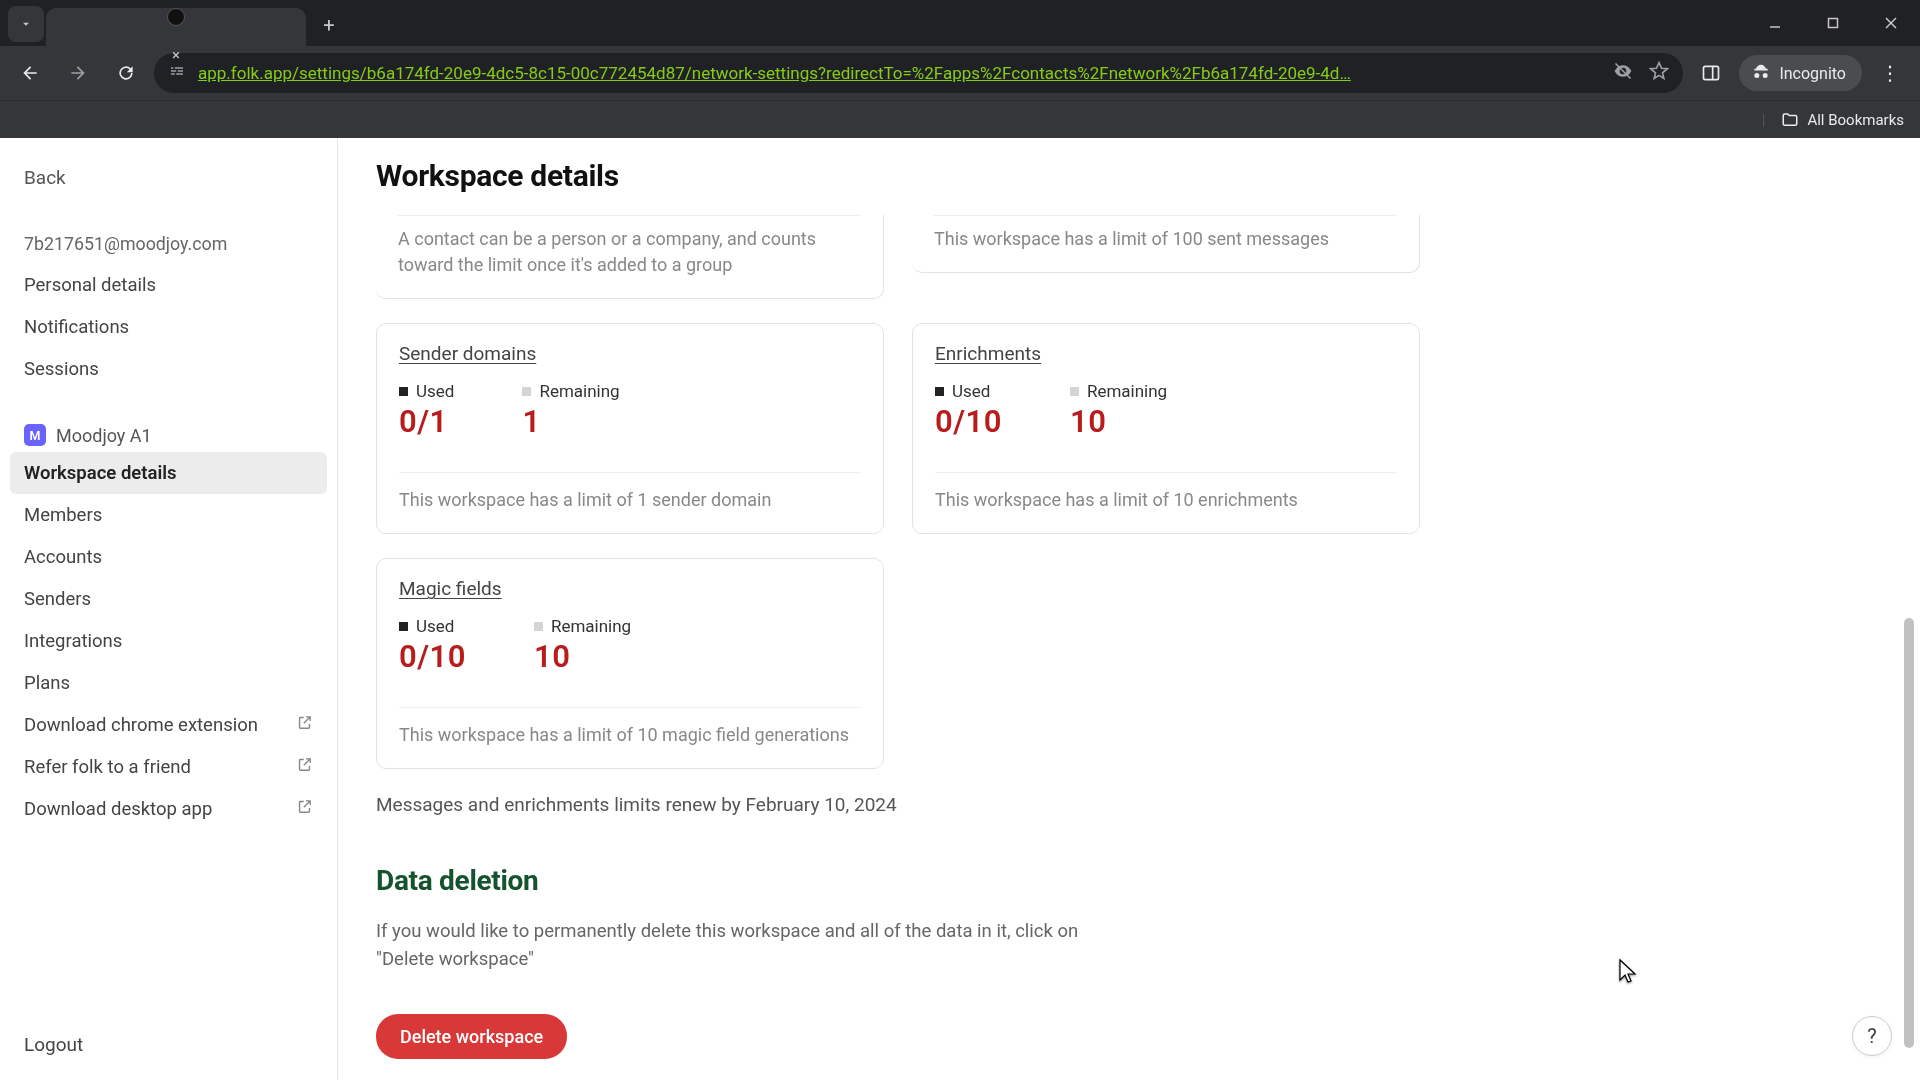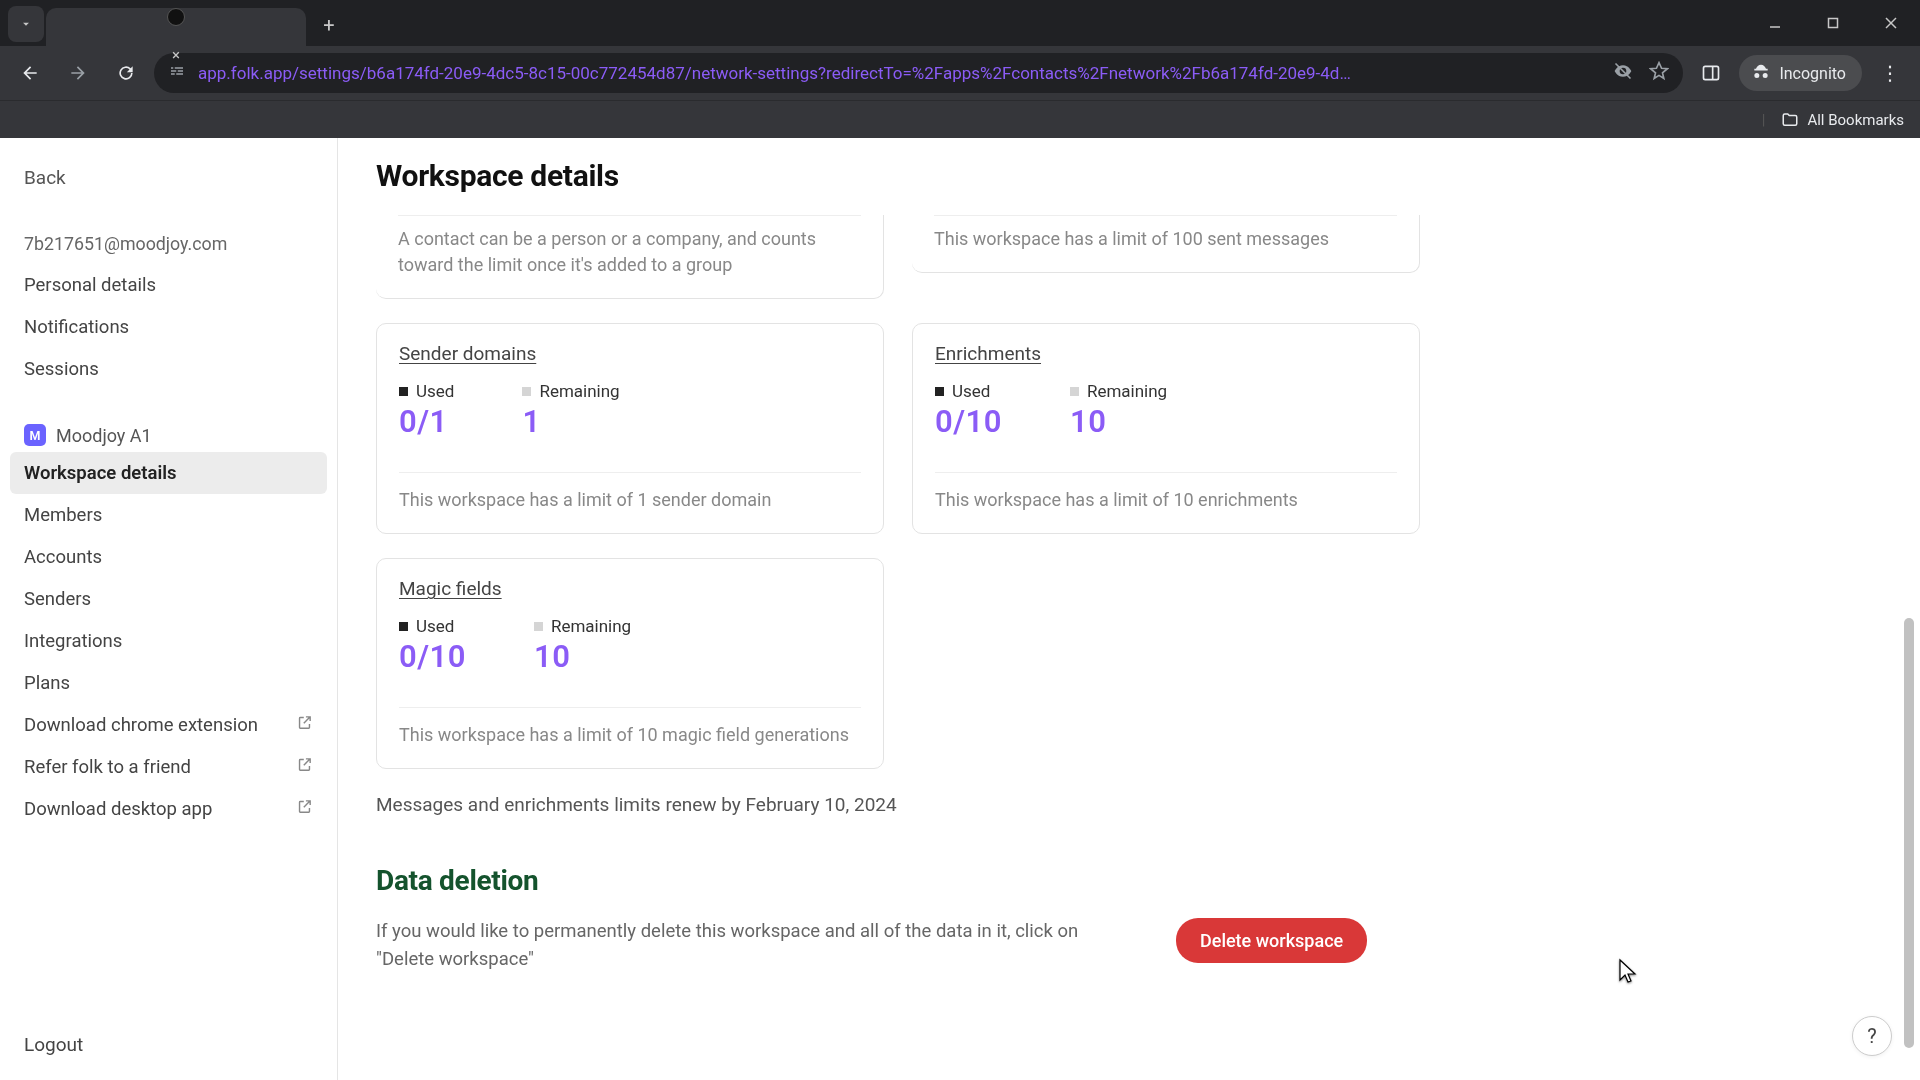--- a/index.html
+++ b/index.html
@@ -19,21 +19,21 @@
   .win-btn         { width:58px; display:flex; align-items:center; justify-content:center; color:#c7c7c7; cursor:pointer; }
   .win-btn svg     { width:14px; height:14px; stroke:#c7c7c7; stroke-width:1.5; fill:none; }
 
   .toolbar         { height:54px; background:#35363a; display:flex; align-items:center; padding:0 10px; gap:8px; }
   .nav-btn         { width:40px; height:40px; display:flex; align-items:center; justify-content:center; border-radius:50%; color:#9aa0a6; cursor:pointer; }
   .nav-btn.enabled { color:#e8eaed; }
   .nav-btn svg     { width:20px; height:20px; fill:currentColor; }
   .omnibox-wrap    { flex:1; display:flex; align-items:center; }
   .omnibox         { flex:1; height:40px; background:#202124; border-radius:20px; display:flex; align-items:center; padding:0 14px; gap:12px; color:#e8eaed; font-size:17px; }
   .omnibox .site-icon svg { width:18px; height:18px; fill:#9aa0a6; }
-  .omnibox .url    { flex:1; white-space:nowrap; overflow:hidden; text-overflow:ellipsis; color:#8b5cf6; }
+  .omnibox .url    { flex:1; white-space:nowrap; overflow:hidden; text-overflow:ellipsis; color:#84cc16;text-decoration:underline; }
   .omnibox .trailing { display:flex; align-items:center; gap:16px; }
   .omnibox .trailing svg { width:20px; height:20px; fill:#9aa0a6; }
   .tool-icon       { width:40px; height:40px; display:flex; align-items:center; justify-content:center; color:#e8eaed; cursor:pointer; }
   .tool-icon svg   { width:20px; height:20px; fill:currentColor; }
   .incognito-chip  { height:36px; padding:0 16px 0 12px; border-radius:18px; background:#4b4c4f; color:#e8eaed; display:flex; align-items:center; gap:8px; font-size:16px;justify-content:center; }
   .incognito-chip svg { width:20px; height:20px; fill:#e8eaed; }
   .kebab           { width:40px; height:40px; display:flex; align-items:center; justify-content:center; color:#e8eaed; cursor:pointer; font-size:20px; }
 
   .bookmarks-bar   { height:38px; background:#35363a; border-top:1px solid #2a2b2e; display:flex; align-items:center; justify-content:flex-end; padding:0 16px; gap:8px; color:#e8eaed; font-size:15px; }
   .bookmarks-bar svg { width:18px; height:18px; fill:none; stroke:#e8eaed; stroke-width:2; }
@@ -62,32 +62,32 @@
   .content         { padding:0 38px 60px 38px; font-size:18px; color:#333; }
 
   .cards-row       { display:flex; gap:28px; margin-bottom:24px; align-items:flex-start; }
   .card            { border:1px solid #e3e3e3; border-radius:10px; width:508px; display:flex; flex-direction:column; }
   .card-inner      { padding:18px 22px; }
   .card-title      { font-size:19px; color:#444; text-decoration:underline; text-underline-offset:3px; margin-bottom:16px; display:inline-block; }
   .metrics         { display:flex; gap:68px; margin-bottom:14px; }
   .metric-label    { font-size:17px; color:#333; display:flex; align-items:center; gap:8px; }
   .metric-dot      { width:9px; height:9px; background:#222; display:inline-block; }
   .metric-dot.dim  { background:#d5d5d5; }
-  .metric-value    { font-size:31px; font-weight:600; color:#8b5cf6; margin-top:2px; letter-spacing:0.5px; }
+  .metric-value    { font-size:31px; font-weight:600; color:#b91c1c; margin-top:2px; letter-spacing:0.5px; }
   .card-hr         { border:none; border-top:1px solid #eee; margin:0 22px; }
   .card-desc       { padding:14px 22px 20px 22px; font-size:18px; color:#888; line-height:1.45; }
 
   
   .partial-card    { border:1px solid #e3e3e3; border-left:none; border-top:none; border-radius:0 0 10px 10px; width:508px; padding:0; }
   .partial-card .card-desc { padding:10px 22px 20px 22px; }
 
   .renew-note      { font-size:19px; color:#555; margin:16px 0 48px 0; }
 
   .section-title   { font-size:28px; font-weight:700; color:#14532d; margin-bottom:21px; letter-spacing:-0.3px; }
-  .deletion-row    { display:flex; gap:40px; align-items:flex-start; }
+  .deletion-row    { display:flex; gap:40px; align-items:flex-start;flex-direction:column; }
   .deletion-text   { font-size:18.5px; color:#666; line-height:1.5; max-width:760px; }
   .delete-btn      { background:#d93838; color:#fff; border:none; border-radius:22px; padding:12px 24px; font-size:18px; font-weight:500; cursor:pointer; white-space:nowrap; }
 
   
   .scroll-track    { position:absolute; right:2px; top:0; bottom:0; width:18px; }
   .scroll-thumb    { position:absolute; right:4px; width:10px; background:#c1c1c1; border-radius:5px; }
 
   
   .help-bubble     { position:absolute; right:28px; bottom:24px; width:40px; height:40px; border-radius:50%; border:1px solid #ccc; background:#fff; display:flex; align-items:center; justify-content:center; font-size:20px; color:#444; cursor:pointer; box-shadow:0 1px 4px rgba(0,0,0,.06); }
 

